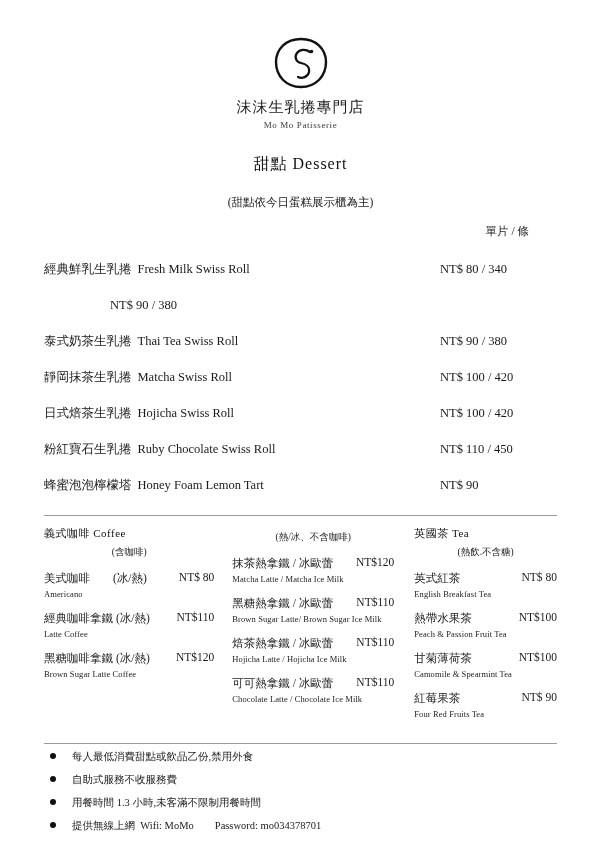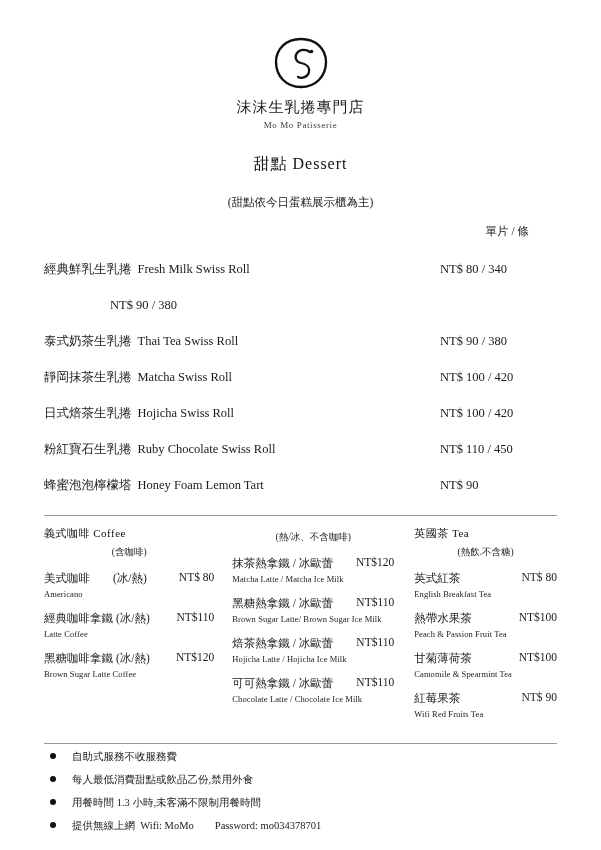--- a/index.html
+++ b/index.html
@@ -333,37 +333,37 @@
             <span class="nm">甘菊薄荷茶</span>
             <span class="pr">NT$100</span>
           </div>
           <div class="drink-line2">Camomile &amp; Spearmint Tea</div>
         </div>
         <div class="drink-item">
           <div class="drink-line1">
             <span class="nm">紅莓果茶</span>
             <span class="pr">NT$ 90</span>
           </div>
-          <div class="drink-line2">Wifi Red Fruits Tea</div>
+          <div class="drink-line2">Four Red Fruits Tea</div>
         </div>
       </div>
     </div>
 
   </div>
 
   <div class="divider"></div>
 
   <div class="notes">
     <div class="note-item">
       <span class="bullet"></span>
-      <span class="note-text">自助式服務不收服務費</span>
+      <span class="note-text">每人最低消費甜點或飲品乙份,禁用外食</span>
     </div>
     <div class="note-item">
       <span class="bullet"></span>
-      <span class="note-text">每人最低消費甜點或飲品乙份,禁用外食</span>
+      <span class="note-text">自助式服務不收服務費</span>
     </div>
     <div class="note-item">
       <span class="bullet"></span>
       <span class="note-text">用餐時間 1.3 小時,未客滿不限制用餐時間</span>
     </div>
     <div class="note-item">
       <span class="bullet"></span>
       <span class="note-text">提供無線上網  Wifi: MoMo        Password: mo034378701</span>
     </div>
   </div>

